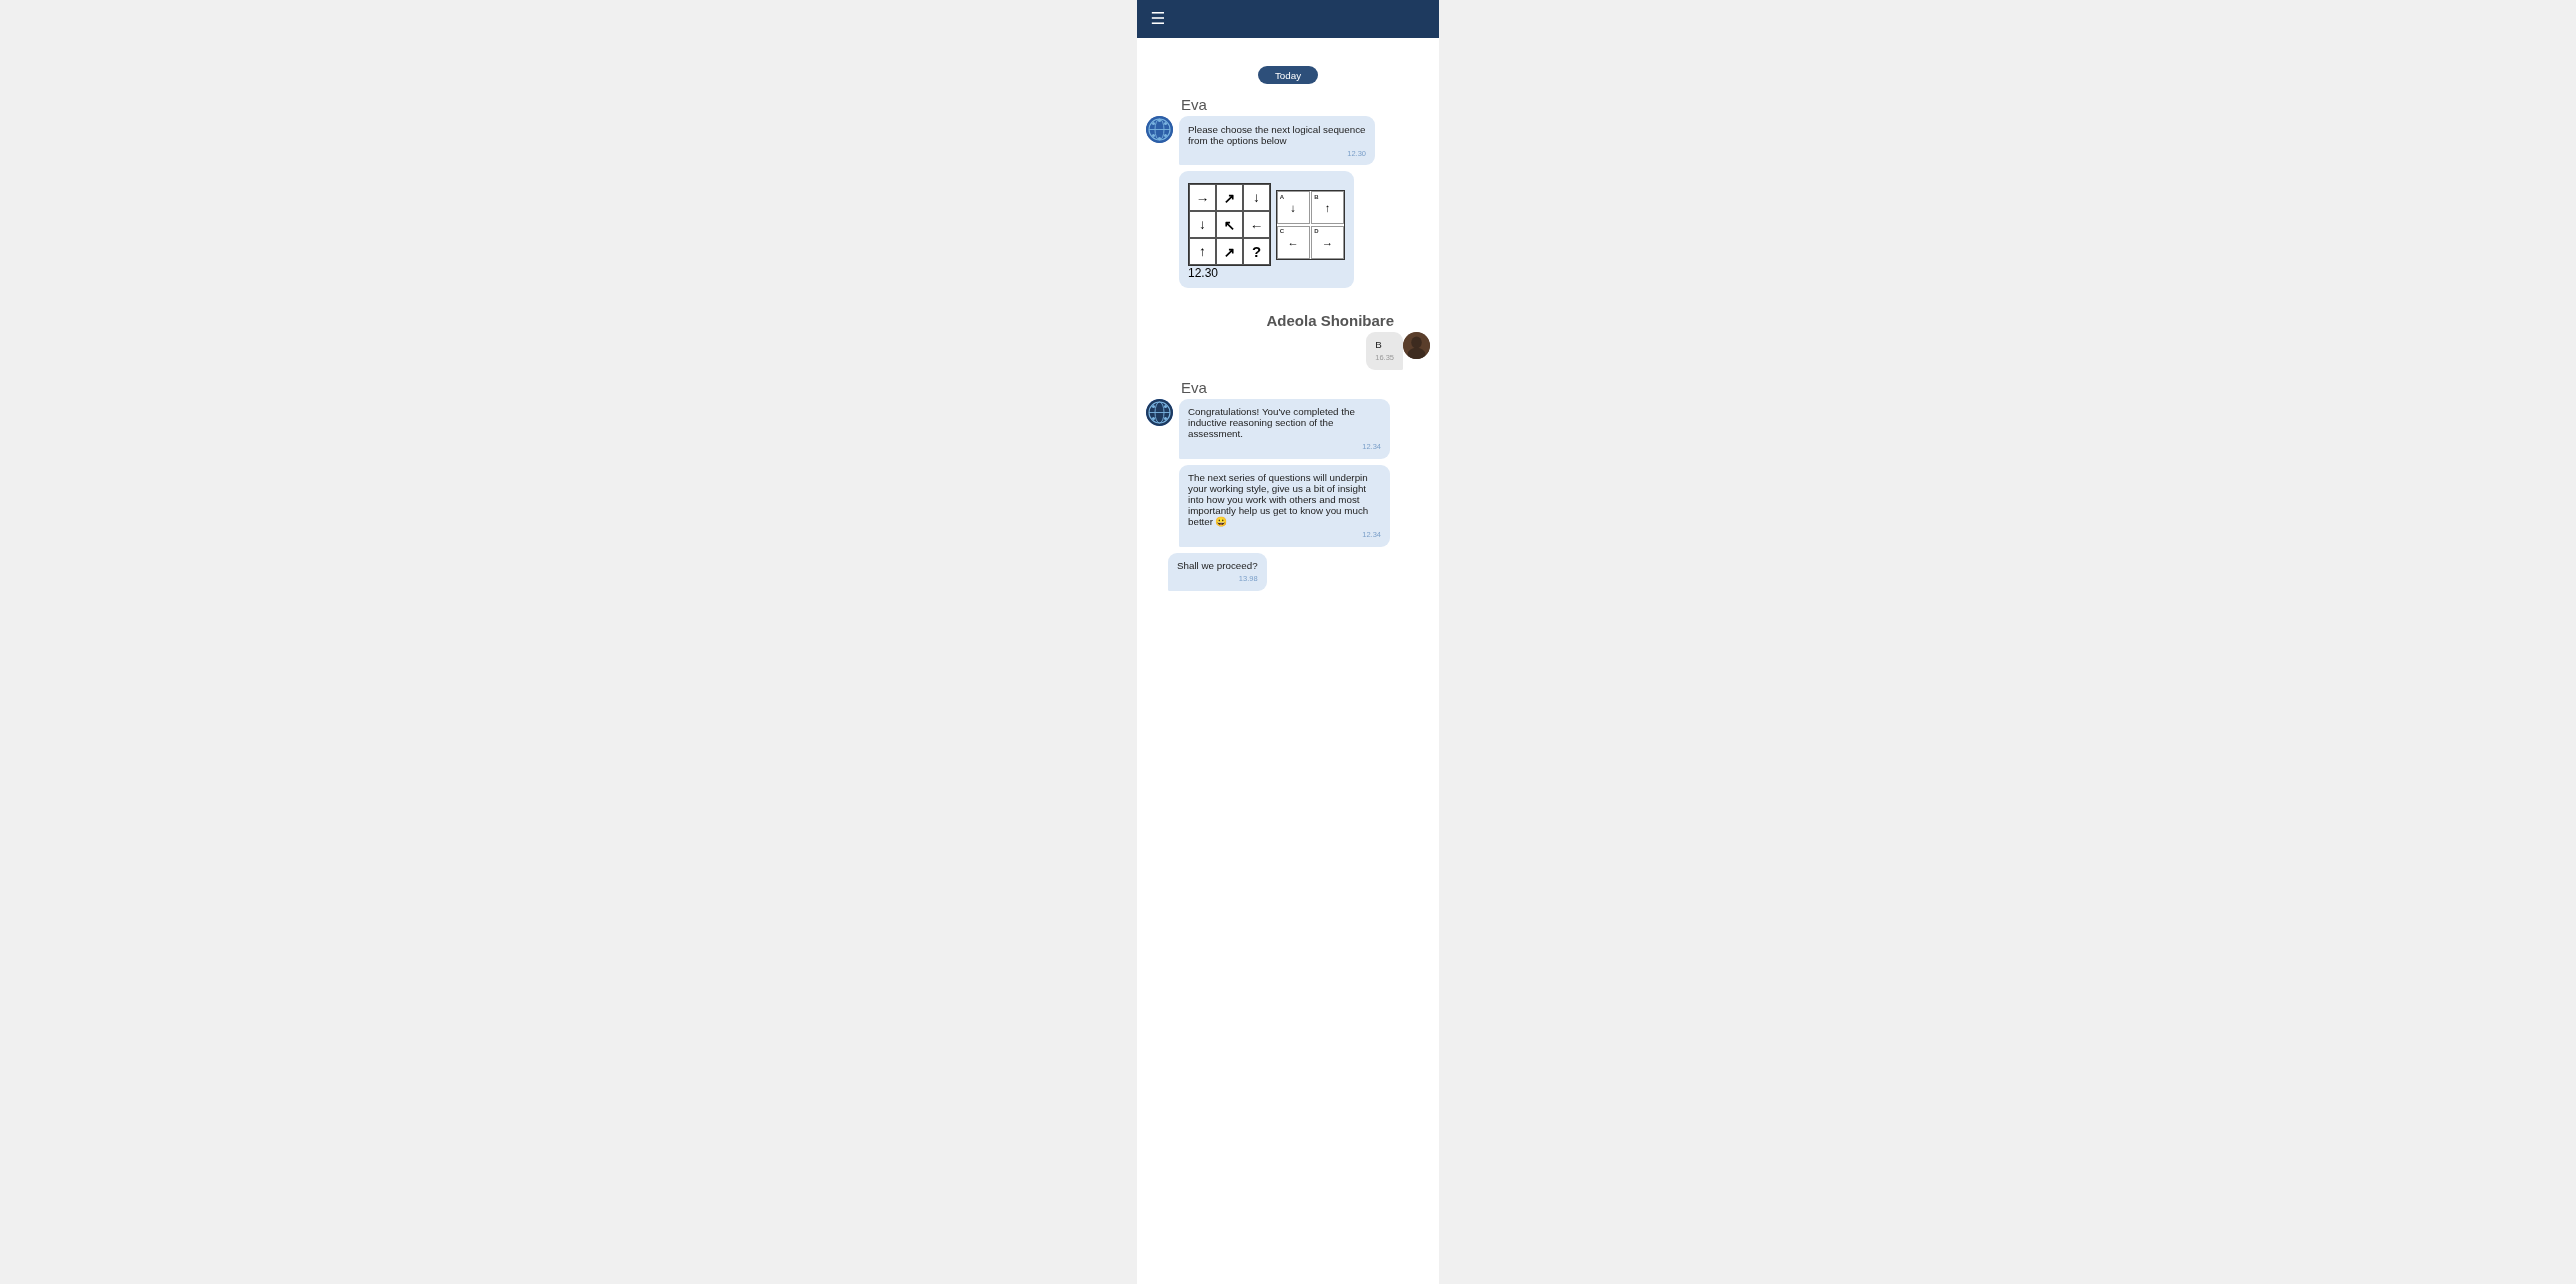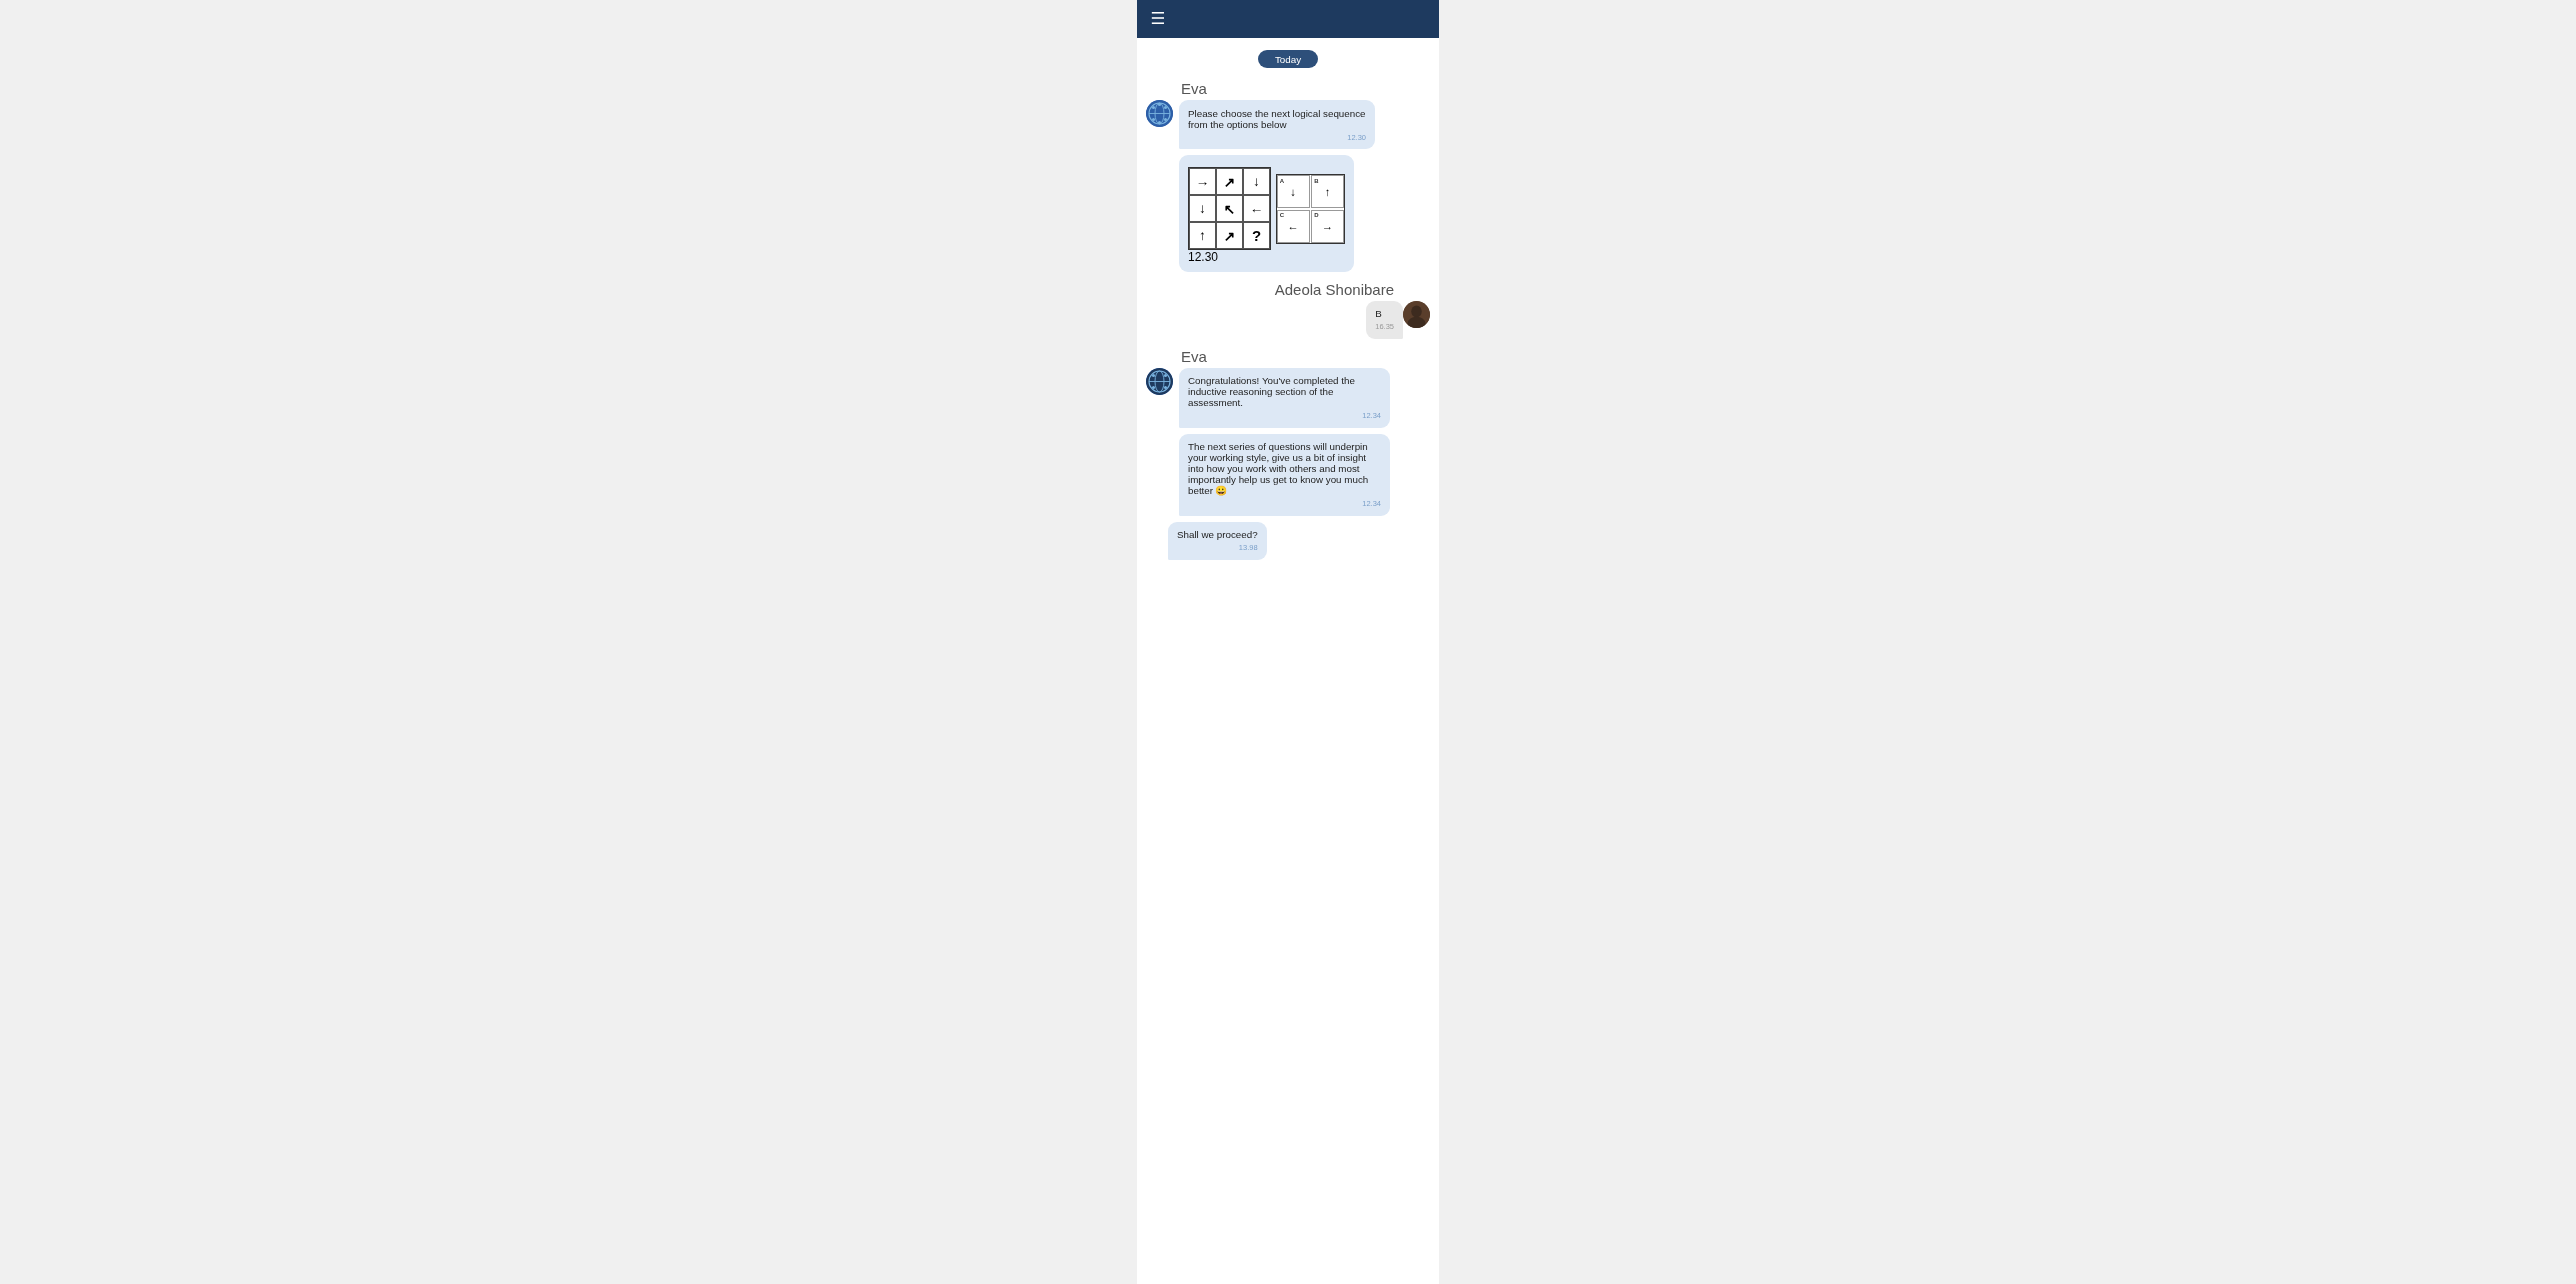--- a/index.html
+++ b/index.html
@@ -25,21 +25,21 @@
       align-items: center;
     }
     .hamburger-icon {
       color: #fff;
       font-size: 16.6px;
       cursor: pointer;
       line-height: 1;
     }
     .chat-area {
       flex: 1;
-      padding: 12px 9px;
+      padding: 28px 9px;
       overflow-y: auto;
       background: #fff;
     }
     .today-badge {
       display: flex;
       justify-content: center;
       margin-bottom: 12px;
     }
     .today-pill {
       background: #2d4f7a;
@@ -251,21 +251,21 @@
             <div class="option-cell">
               <span class="option-label">D</span>
               <span>→</span>
             </div>
           </div>
         </div>
         <div class="timestamp">12.30</div>
       </div>
     </div>
 
-    <div style="text-align:right; margin-right:36px; margin-top:9px; margin-bottom:3px;">
+    <div style="text-align:right; margin-right:36px; margin-top:24px; margin-bottom:3px;font-weight:bold;">
       <span class="sender-label" style="margin-left:0;">Adeola Shonibare</span>
     </div>
 
     <div class="message-row right">
       <div class="user-avatar">
         <div class="user-avatar-img" style="background: linear-gradient(135deg, #7a5c4a 0%, #3d2b1f 100%);">
           <svg width="27" height="27" viewBox="0 0 36 36">
             <circle cx="18" cy="18" r="18" fill="#5a3e2b"></circle>
             <ellipse cx="18" cy="14" rx="7" ry="8" fill="#3d2b1f"></ellipse>
             <ellipse cx="18" cy="30" rx="12" ry="9" fill="#3d2b1f"></ellipse>

